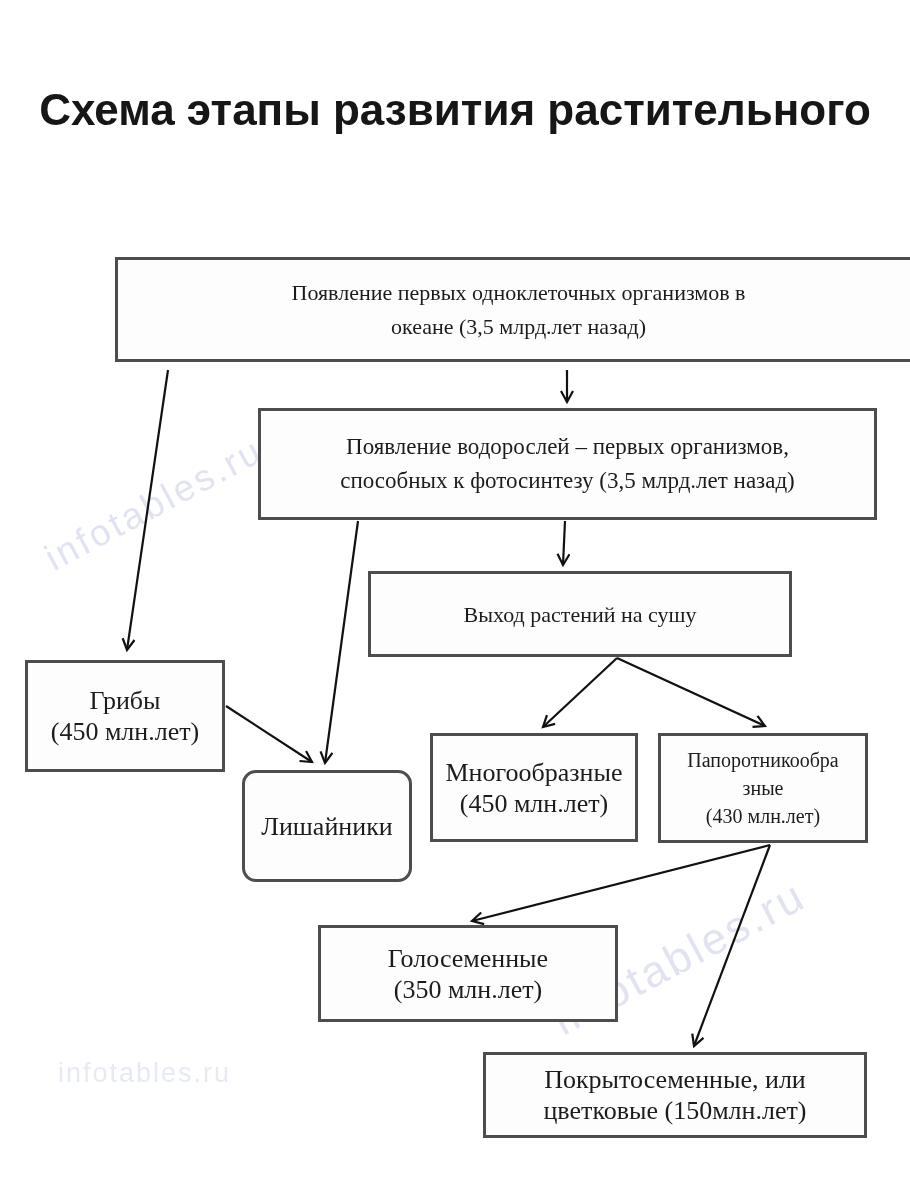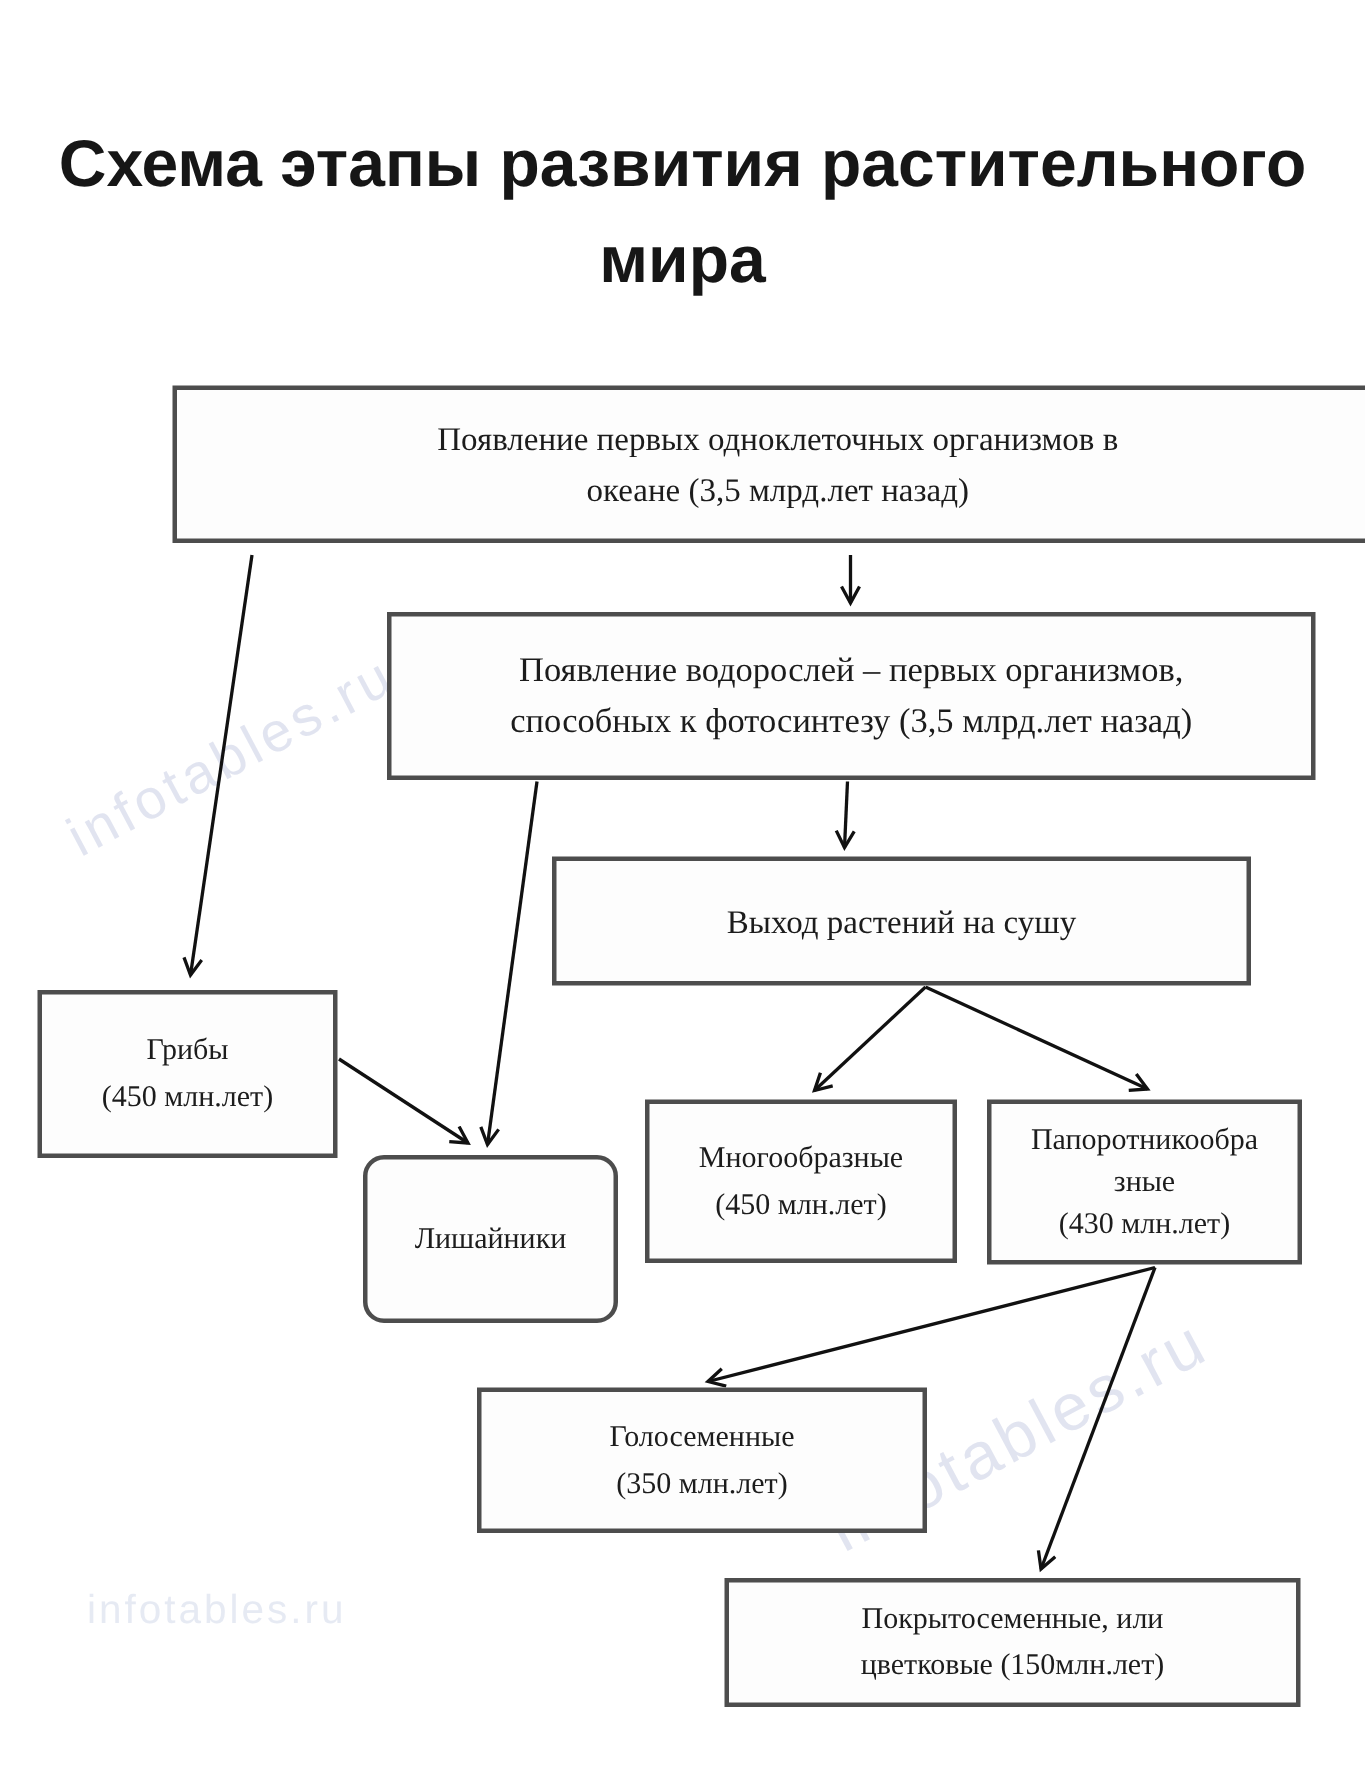--- a/index.html
+++ b/index.html
@@ -5,26 +5,26 @@
   html,body{margin:0;padding:0;background:#ffffff;}
   #page{position:relative;width:910px;height:1184px;background:#ffffff;overflow:hidden;
         font-family:"Liberation Serif","DejaVu Serif",serif;padding-left:15px;}
   
   .title{position:absolute;left:0;top:78px;width:910px;text-align:center;
          font-family:"Liberation Sans","DejaVu Sans",sans-serif;
          font-weight:bold;font-size:44px;line-height:64px;color:#161616;letter-spacing:0px;}
   
   .box{position:absolute;border:3px solid #4d4d4d;background:#fdfdfd;
        display:flex;flex-direction:column;justify-content:center;align-items:center;
-       text-align:center;color:#1c1c1c;font-size:20px;line-height:31px;box-sizing:border-box;
+       text-align:center;color:#1c1c1c;font-size:26px;line-height:31px;box-sizing:border-box;
        padding:2px 6px;}
   .box .ln{white-space:nowrap;}
   #b-unicellular{left:115px;top:257px;width:807px;height:105px;font-size:22px;line-height:34px;}
   #b-algae      {left:258px;top:408px;width:619px;height:112px;font-size:23px;line-height:34px;}
-  #b-land       {left:368px;top:571px;width:466px;height:86px;font-size:22px;}
+  #b-land       {left:368px;top:571px;width:424px;height:86px;font-size:22px;}
   #b-fungi      {left:25px;ntop:0;top:660px;width:200px;height:112px;}
   #b-lichens    {left:242px;top:770px;width:170px;height:112px;border-radius:14px;}
   #b-mosses     {left:430px;top:733px;width:208px;height:109px;}
   #b-ferns      {left:658px;top:733px;width:210px;height:110px;font-size:20px;line-height:28px;font-family:Liberation Serif, serif;}
   #b-gymno      {left:318px;top:925px;width:300px;height:97px;text-align:right;}
   #b-angio      {left:483px;top:1052px;width:384px;height:86px;}
   
   #arrows{position:absolute;left:0;top:0;pointer-events:none;}
   
   .wm{position:absolute;font-family:"Liberation Sans","DejaVu Sans",sans-serif;
@@ -35,21 +35,20 @@
        transform:rotate(-28deg);transform-origin:left center;}
   #wm3{left:58px;top:1058px;font-size:27px;letter-spacing:2px;color:rgba(210,216,234,0.55);}
 </style>
 </head>
 <body>
 
 <div id="page">
 
   <div class="title">
     <div>Схема этапы развития растительного</div>
-    <div>мира</div>
   </div>
 
   <div class="wm" id="wm1">infotables.ru</div>
   <div class="wm" id="wm2">infotables.ru</div>
   <div class="wm" id="wm3">infotables.ru</div>
 
   <svg id="arrows" width="910" height="1184" viewBox="0 0 910 1184">
     <defs>
       <marker id="ah" markerWidth="18" markerHeight="16" refX="12" refY="7" orient="auto" markerUnits="userSpaceOnUse">
         <path d="M1,1 L12,7 L1,13" fill="none" stroke="#111111" stroke-width="2.2"></path>

